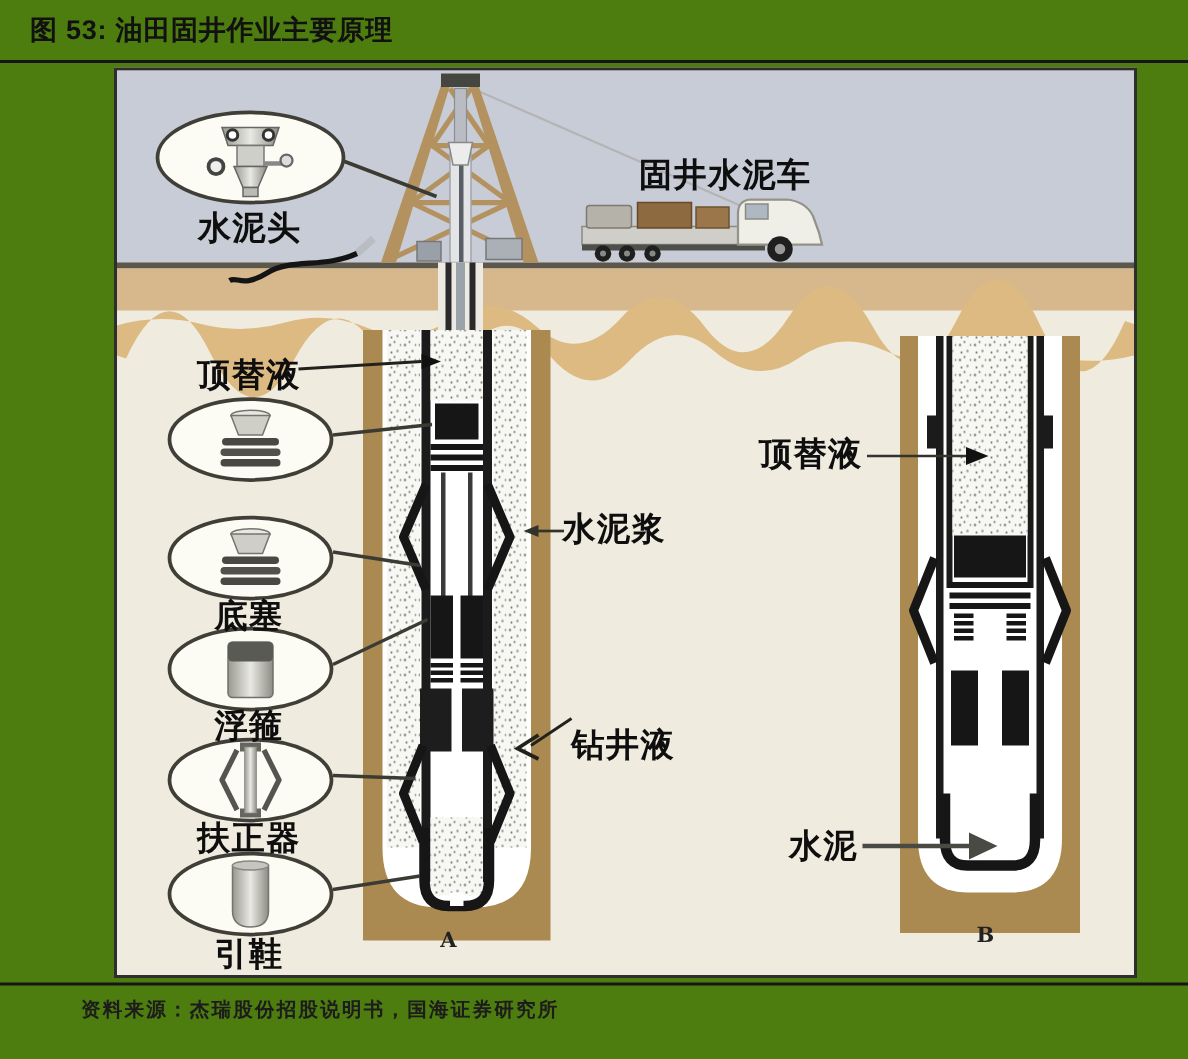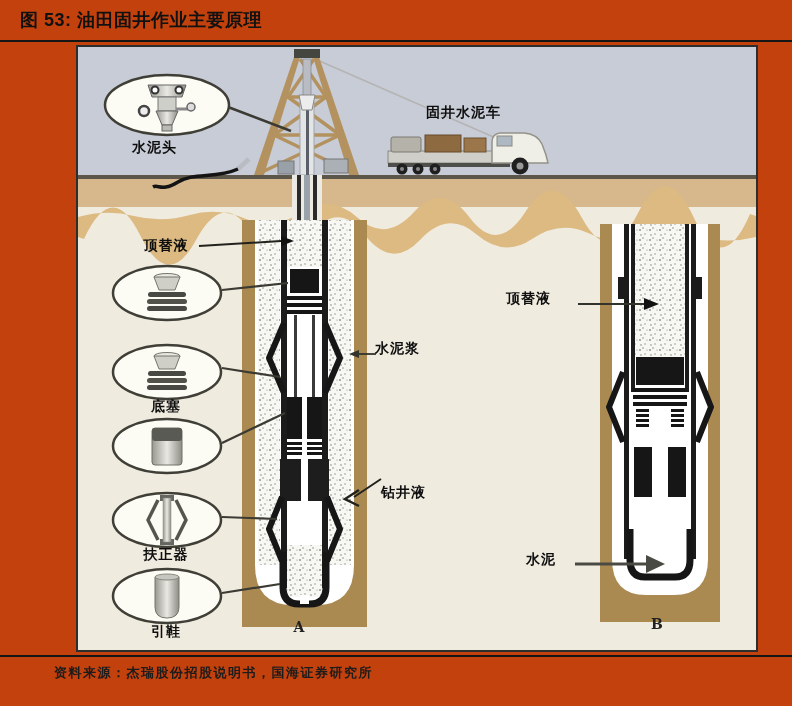--- a/index.html
+++ b/index.html
@@ -1,26 +1,26 @@
 <!DOCTYPE html>
 <html><head>
 <meta charset="utf-8">
 <style>
   html,body{margin:0;padding:0;background:#ffffff;}
-  #page{position:relative;width:792px;height:706px;background:#c2410c;overflow:hidden;
+  #page{position:relative;width:792px;height:706px;background:#4d7c0f;overflow:hidden;
         font-family:"Liberation Sans","DejaVu Sans",sans-serif;}
   .title{position:absolute;left:20px;top:8px;font-size:18px;font-weight:bold;color:#111;
          letter-spacing:0.5px;white-space:nowrap;}
   .rule{position:absolute;left:0;width:792px;background:#161616;}
   .rule.top{top:40px;height:2px;}
   .rule.bottom{top:655px;height:2px;}
   .figure{position:absolute;left:76px;top:45px;width:682px;height:607px;
           border:2px solid #2e2e2e;box-sizing:border-box;background:#f0ebdf;}
   .figure svg{display:block;width:678px;height:603px;}
-  .lbl{position:absolute;font-size:14px;font-weight:bold;color:#0e0e0e;white-space:nowrap;
+  .lbl{position:absolute;font-size:22px;font-weight:bold;color:#0e0e0e;white-space:nowrap;
        letter-spacing:1px;line-height:1.15;}
   .lcol{left:104px;width:124px;text-align:center;}
   .well-letter{position:absolute;width:30px;text-align:center;font-size:14px;font-weight:bold;
        color:#222;font-family:"DejaVu Serif","Liberation Serif",serif;}
   .source{position:absolute;left:54px;top:664px;font-size:13px;font-weight:600;color:#1c1c1c;
        font-family:"Liberation Serif","DejaVu Serif",serif;letter-spacing:1.5px;white-space:nowrap;}
   .watermark{position:absolute;right:6px;top:663px;font-size:23px;font-weight:bold;color:#fdfdfd;
        letter-spacing:1px;white-space:nowrap;
        text-shadow:-2px -3px 3px rgba(70,70,70,0.8), 1px 1px 2px rgba(130,130,130,0.4);}
 </style>
@@ -248,20 +248,21 @@
         <polygon points="568,508 587,517 568,526" fill="#4a4a44"></polygon>
       </g>
     </svg>
   </div>
 
   <div class="lbl" style="left:132px;top:139px">水泥头</div>
   <div class="lbl" style="left:426px;top:104px">固井水泥车</div>
 
   <div class="lbl lcol" style="top:237px">顶替液</div>
   <div class="lbl lcol" style="top:398px">底塞</div>
+  <div class="lbl lcol" style="top:471px">浮箍</div>
   <div class="lbl lcol" style="top:623px">引鞋</div>
   <div class="lbl lcol" style="top:546px">扶正器</div>
 
   <div class="lbl" style="left:375px;top:340px">水泥浆</div>
   <div class="lbl" style="left:381px;top:484px">钻井液</div>
   <div class="lbl" style="left:506px;top:290px">顶替液</div>
   <div class="lbl" style="left:526px;top:551px">水泥</div>
 
   <div class="well-letter" style="left:284px;top:619px">A</div>
   <div class="well-letter" style="left:642px;top:616px">B</div>

